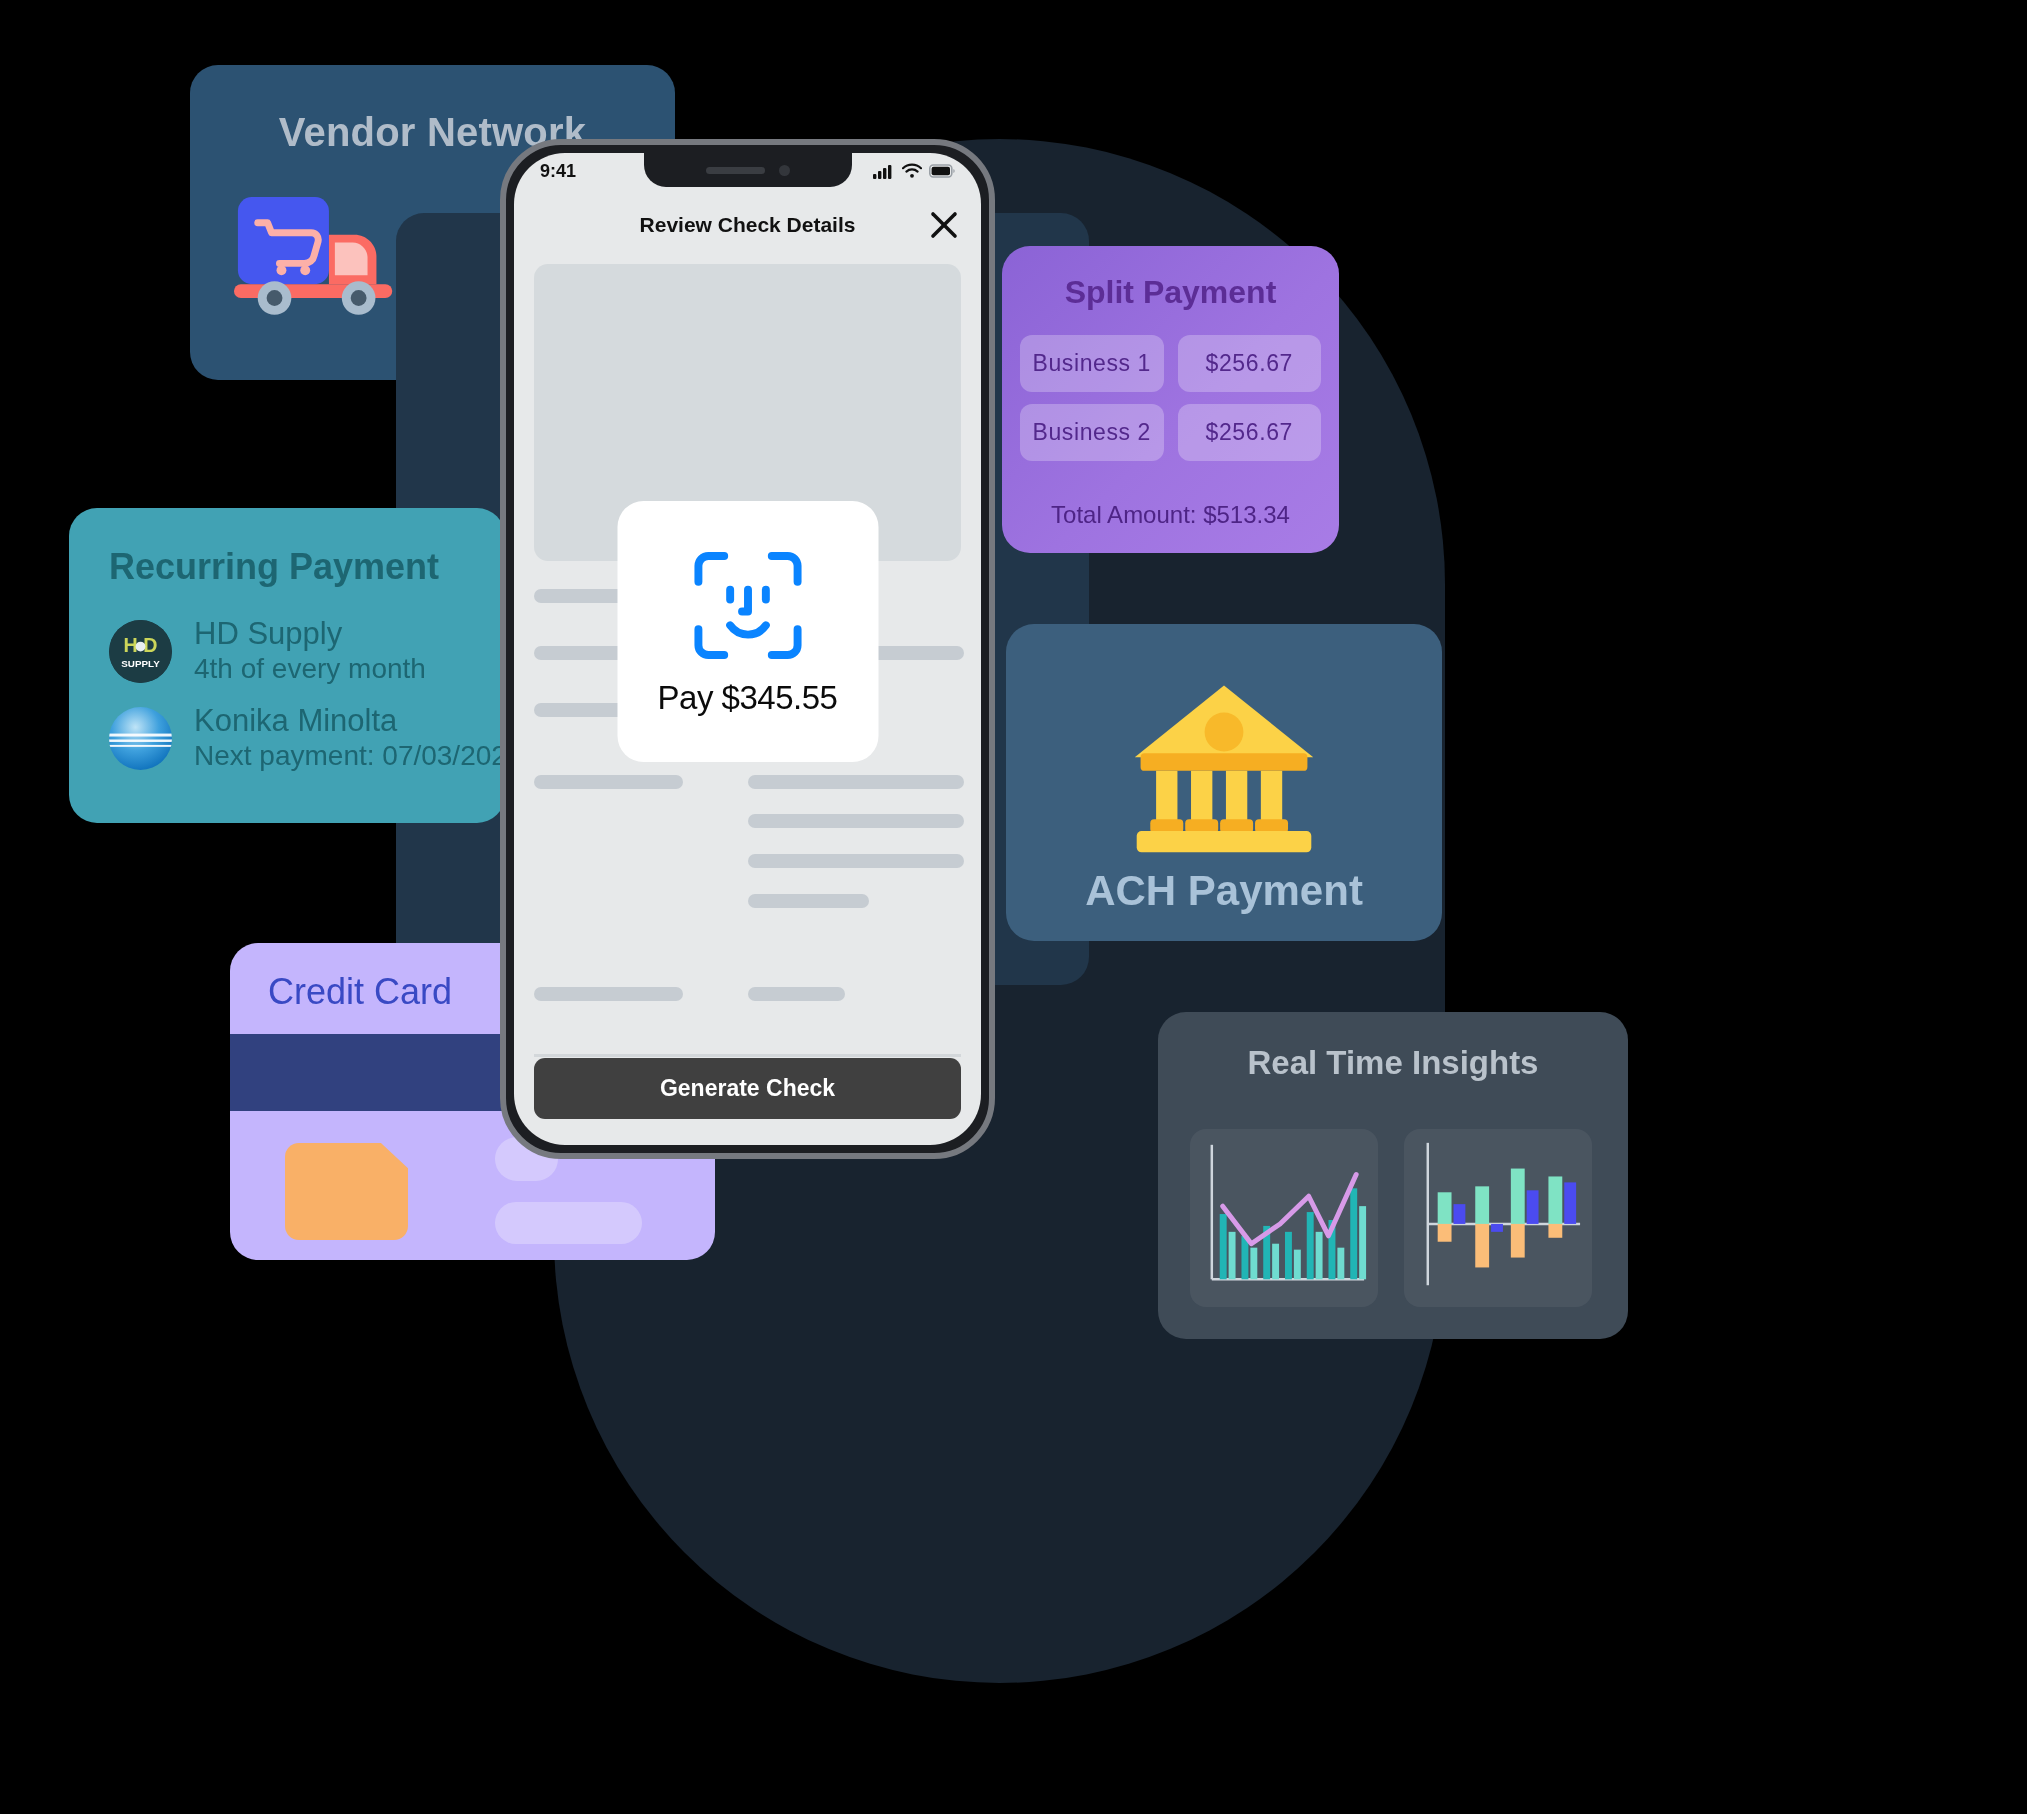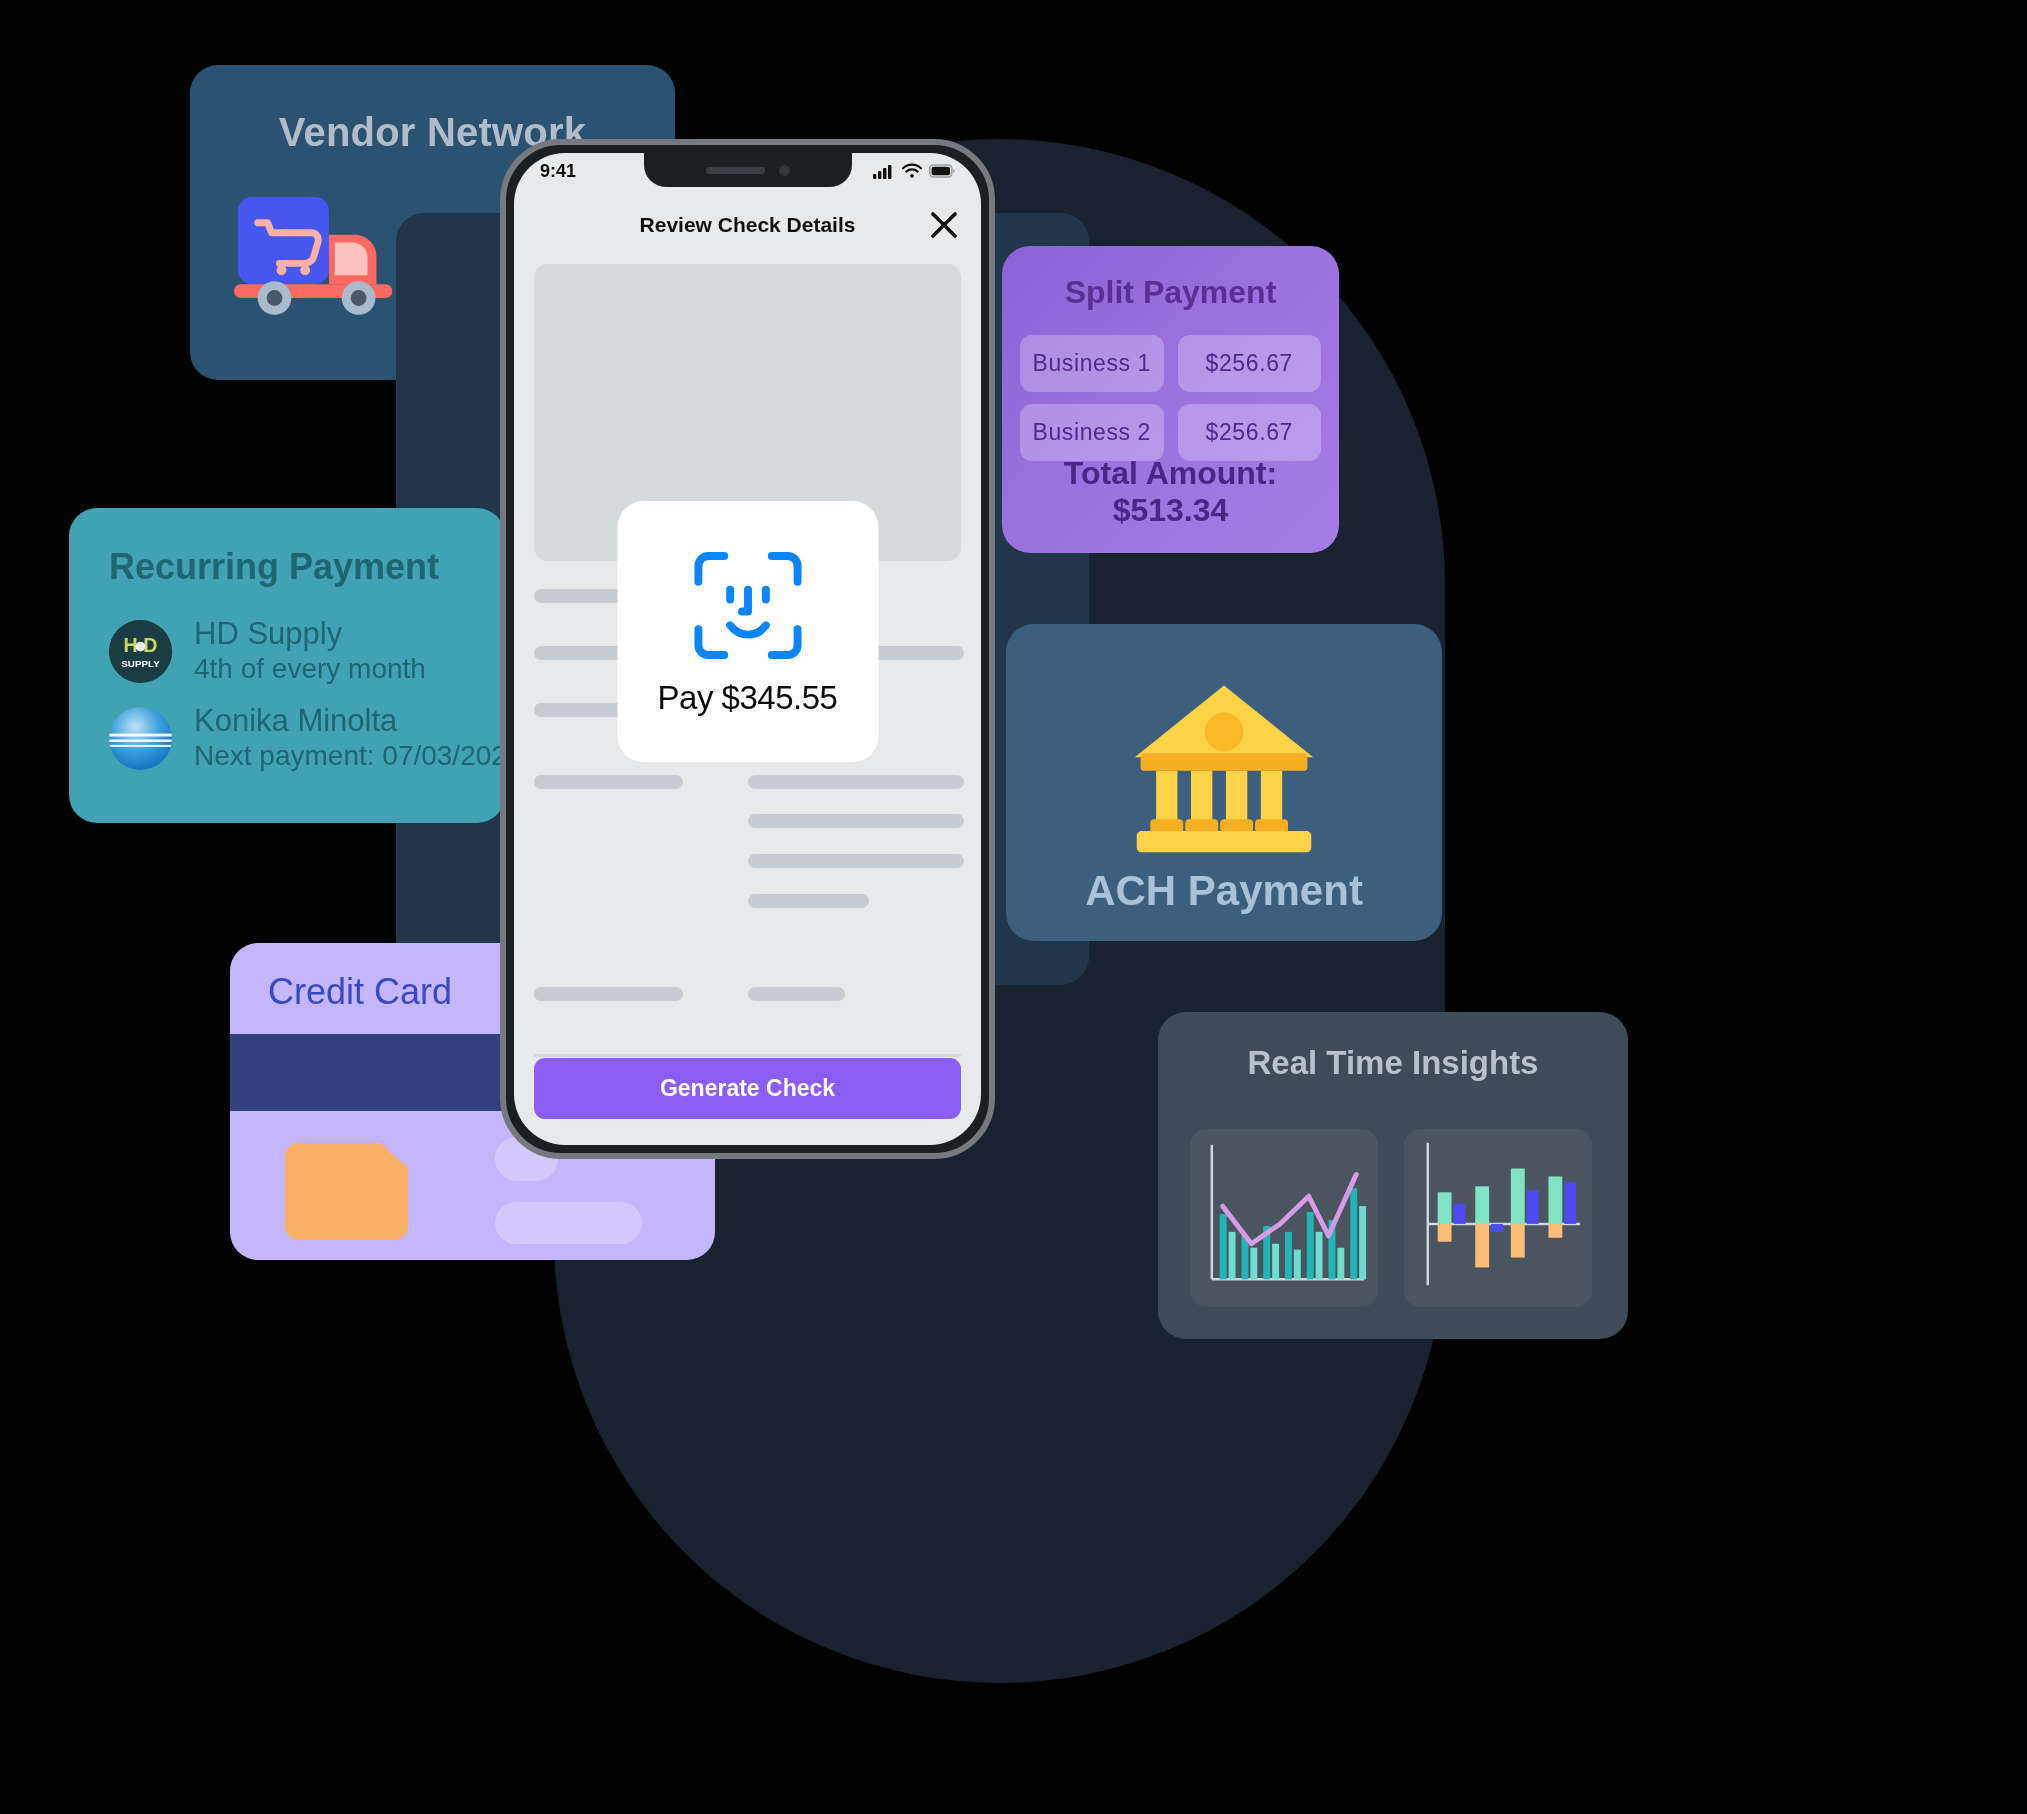--- a/index.html
+++ b/index.html
@@ -78,21 +78,21 @@
     display: grid; grid-template-columns: 1fr 1fr; gap: 12px 14px;
   }
   .split-cell {
     background: rgba(255,255,255,.26);
     border-radius: 12px; height: 57px;
     display: flex; align-items: center; justify-content: center;
     font-size: 23px; color: #53288c; letter-spacing: 0.6px;
   }
   .split-total {
     position: absolute; left: 0; right: 0; bottom: 24px; text-align: center;
-    font-size: 32px; color: #4e2486; font-weight: bold;
+    font-size: 24px; color: #4e2486;
   }
 
   
   .ach-card {
     left: 1006px; top: 624px; width: 436px; height: 317px;
     background: #3c5f7d;
   }
   .bank-icon { position: absolute; left: 50%; transform: translateX(-50%); top: 44px; width: 194px; height: 194px; }
   .ach-title {
     position: absolute; left: 0; right: 0; bottom: 26px; text-align: center;
@@ -170,21 +170,21 @@
   .check-preview {
     position: absolute; left: 20px; right: 20px; top: 111px; height: 297px;
     background: #d5dadd; border-radius: 14px;
   }
   .skel {
     position: absolute; height: 14px; border-radius: 8px; background: #c6ccd2;
   }
   .hairline { position: absolute; left: 20px; right: 20px; height: 3px; background: #d3d7da; }
   .generate-btn {
     position: absolute; left: 20px; right: 20px; bottom: 26px; height: 61px;
-    background: #8b5cf6; border-radius: 11px;
+    background: #404040; border-radius: 11px;
     display: flex; align-items: center; justify-content: center;
     font-size: 23px; font-weight: bold; color: #ffffff; cursor: pointer;
   }
   .faceid-card {
     position: absolute; left: 50%; transform: translateX(-50%); top: 348px;
     width: 261px; height: 261px; background: #ffffff;
     border-radius: 26px;
     display: flex; flex-direction: column; align-items: center; justify-content: center;
     gap: 14px;
   }

